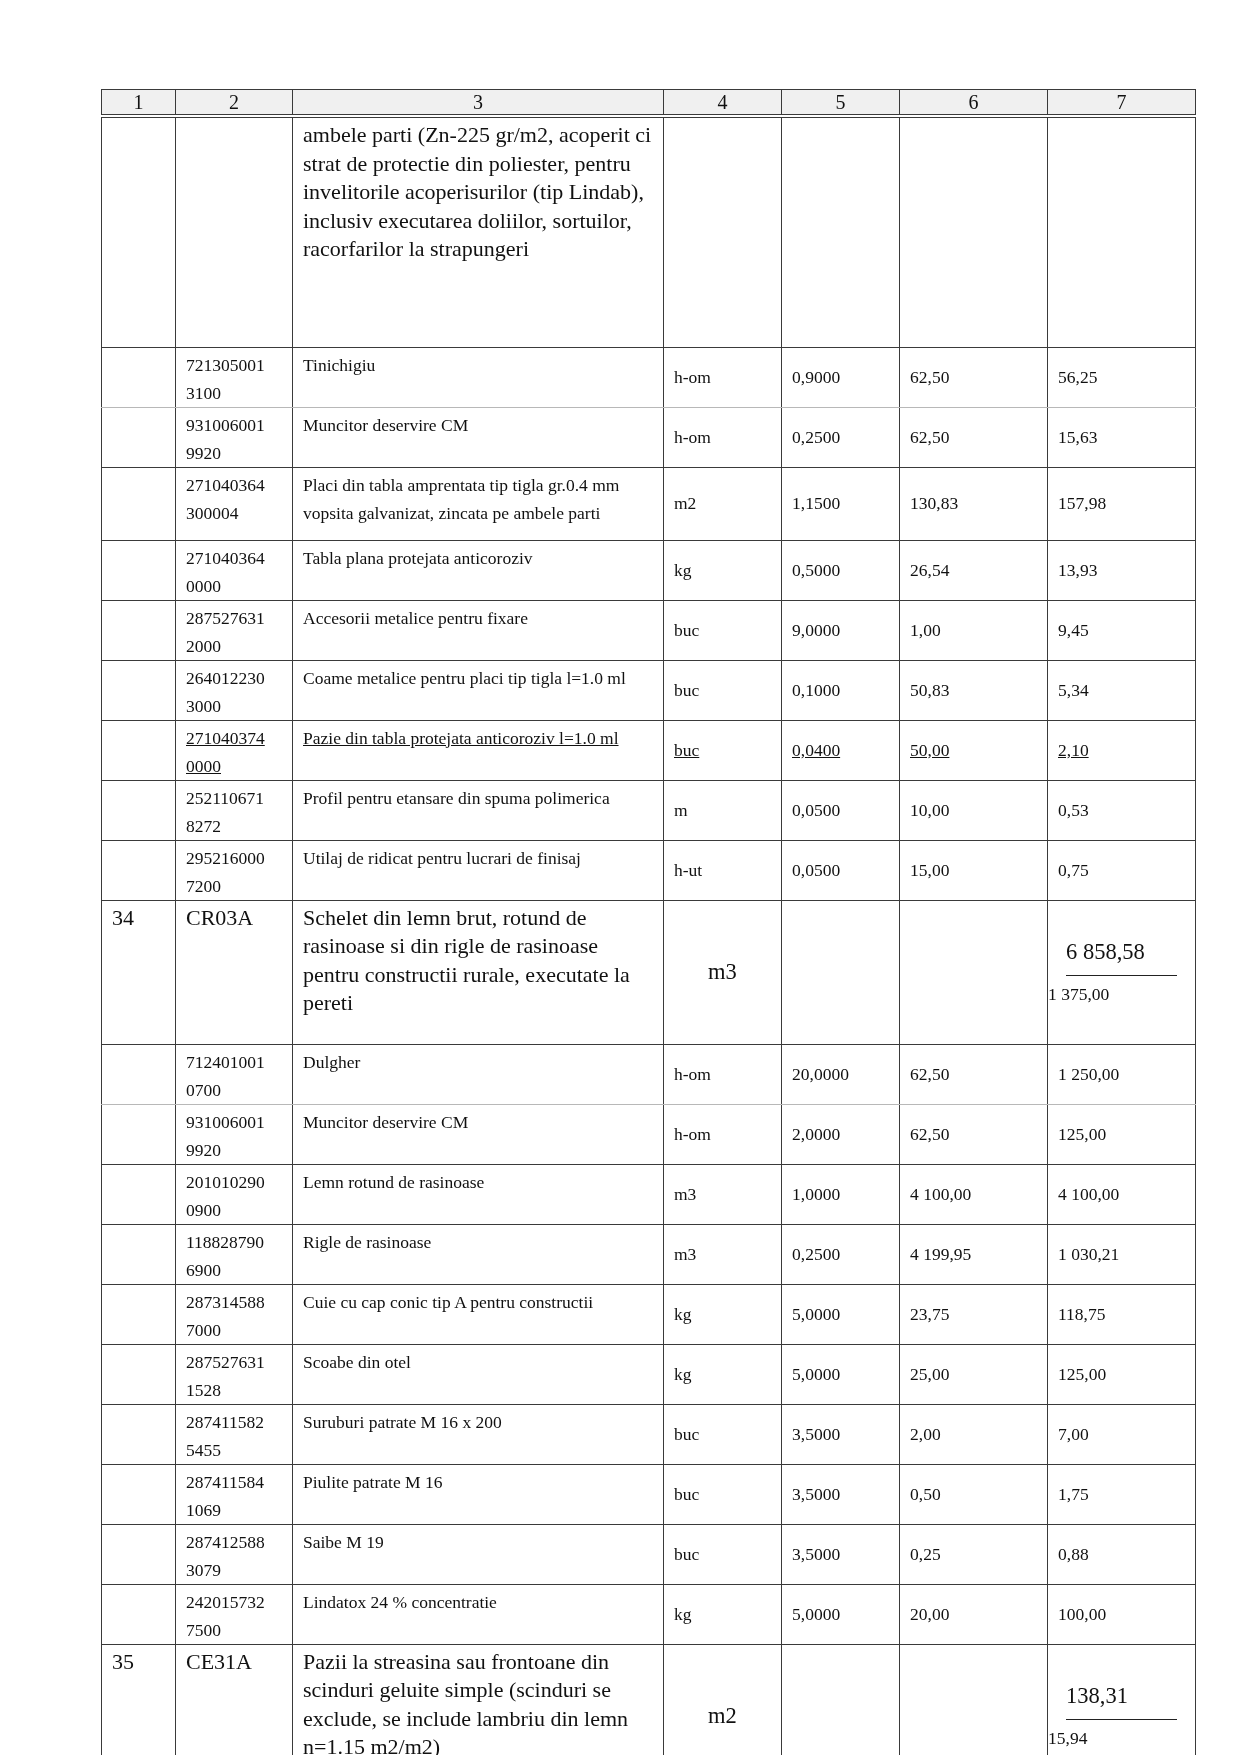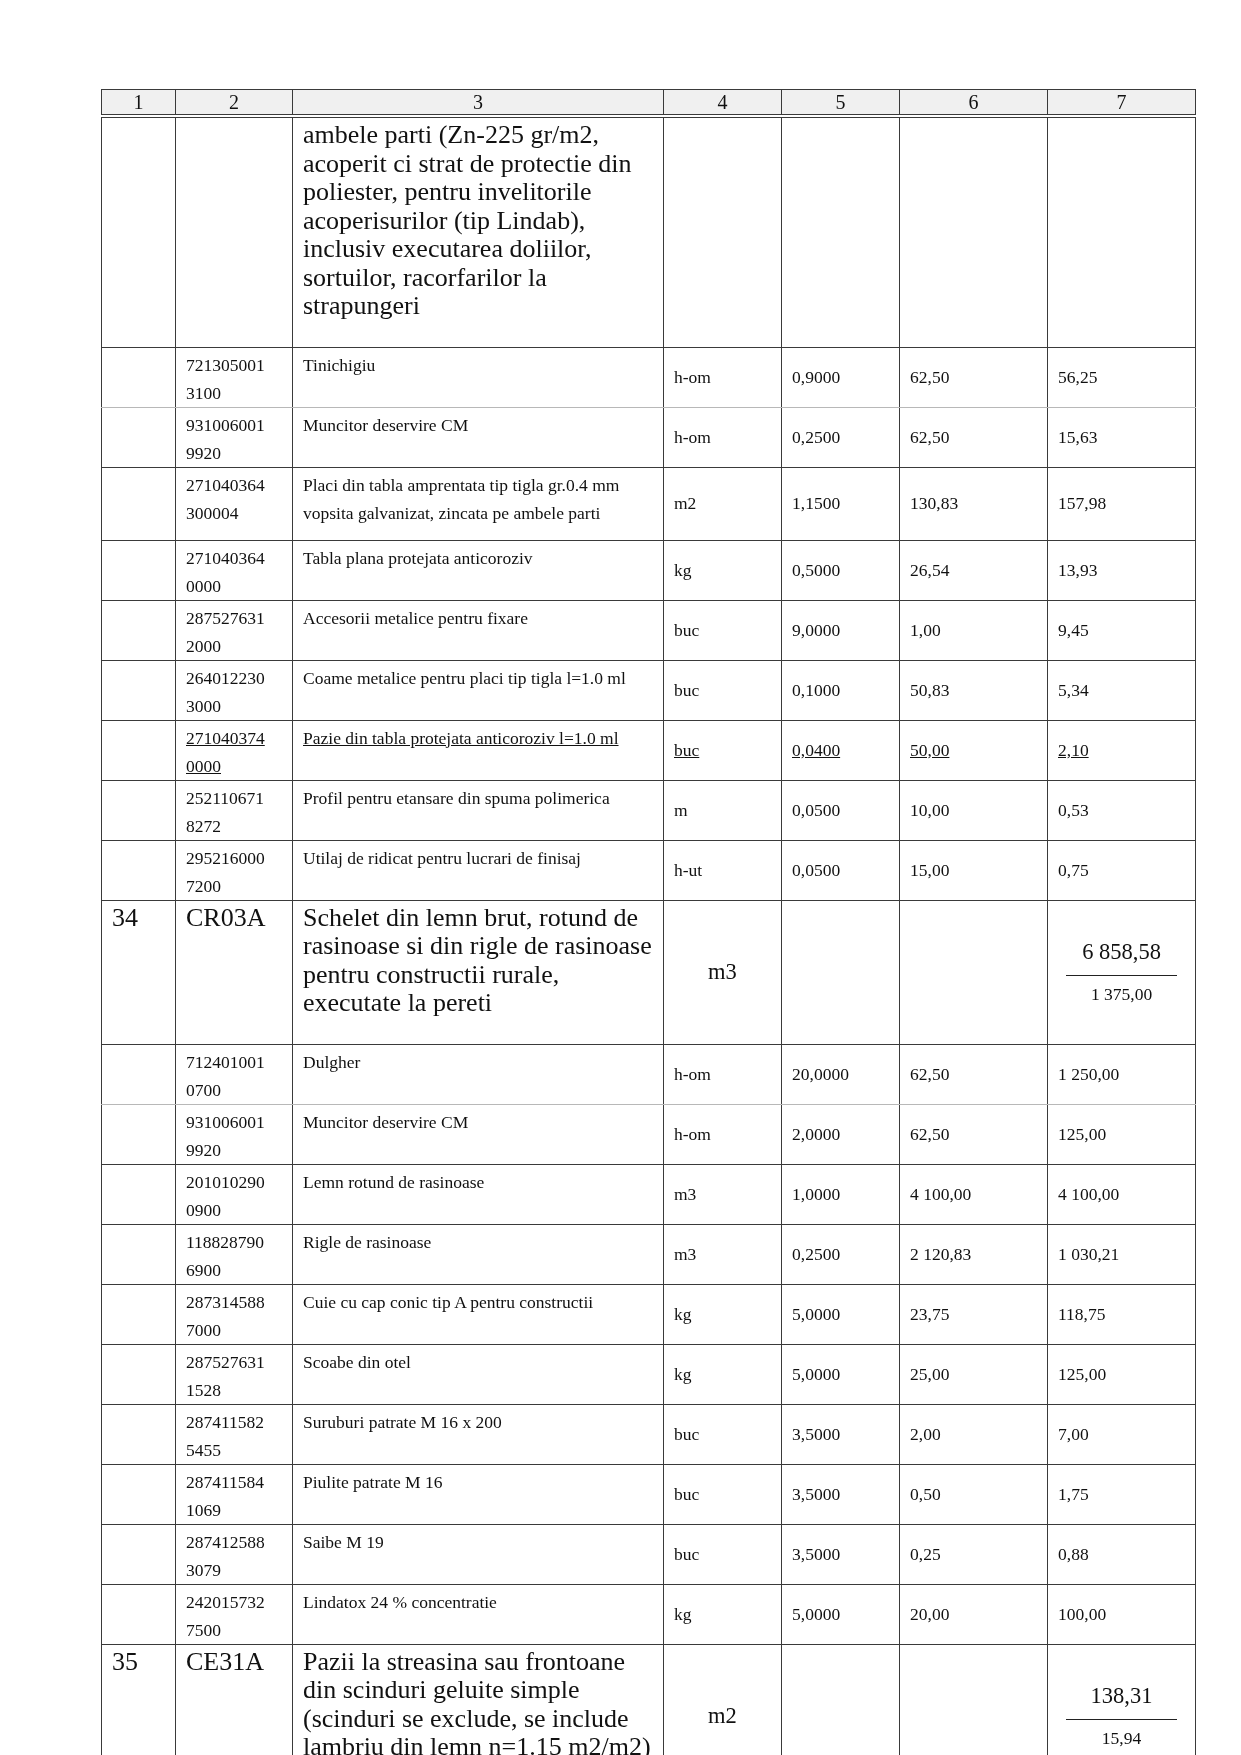--- a/index.html
+++ b/index.html
@@ -9,24 +9,24 @@
   table { border-collapse: collapse; table-layout: fixed; width: 1094px; }
   col.c1 { width: 74px; } col.c2 { width: 117px; } col.c3 { width: 371px; }
   col.c4 { width: 118px; } col.c5 { width: 118px; } col.c6 { width: 148px; } col.c7 { width: 148px; }
   th, td { border: 1.5px solid #3a3a3a; padding: 0; vertical-align: top; overflow: hidden; }
   thead th { background: #f0f0f0; height: 24px; font-weight: normal; font-size: 20px;
              text-align: center; vertical-align: middle; line-height: 22px; }
   thead tr { border-bottom: 4px double #3a3a3a; }
   thead th { border-bottom: 4px double #3a3a3a; }
   td.txt { font-size: 17.5px; line-height: 28px; padding: 3px 10px 0 10px; }
   td.mid { font-size: 17.5px; vertical-align: middle; padding: 0 10px; }
-  td.big { font-size: 26px; line-height: 28.5px; padding: 3px 10px 0 10px; }
+  td.big { font-size: 22px; line-height: 28.5px; padding: 3px 10px 0 10px; }
   td.bigmid { font-size: 22.5px; text-align: center; vertical-align: middle; }
   tr.light td { border-bottom-color: #b8b8b8; }
-  .frac { text-align: center; vertical-align: middle; }
+  .frac { vertical-align: middle; }
   .frac .num { font-size: 22.5px; display: block; padding-bottom: 10px;
                border-bottom: 1.5px solid #222; margin: 0 18px; }
   .frac .den { font-size: 17.5px; display: block; padding-top: 8px; }
 </style>
 </head>
 <body>
 
 <div id="sheet">
   <table>
     <colgroup>
@@ -178,21 +178,21 @@
           <td class="mid">1,0000</td>
           <td class="mid">4 100,00</td>
           <td class="mid">4 100,00</td>
         </tr>
         <tr style="height: 49px;">
           <td></td>
           <td class="txt">118828790 6900</td>
           <td class="txt">Rigle de rasinoase</td>
           <td class="mid">m3</td>
           <td class="mid">0,2500</td>
-          <td class="mid">2 120,83</td>
+          <td class="mid">4 199,95</td>
           <td class="mid">1 030,21</td>
         </tr>
         <tr style="height: 49px;">
           <td></td>
           <td class="txt">287314588 7000</td>
           <td class="txt">Cuie cu cap conic tip A pentru constructii</td>
           <td class="mid">kg</td>
           <td class="mid">5,0000</td>
           <td class="mid">23,75</td>
           <td class="mid">118,75</td>

